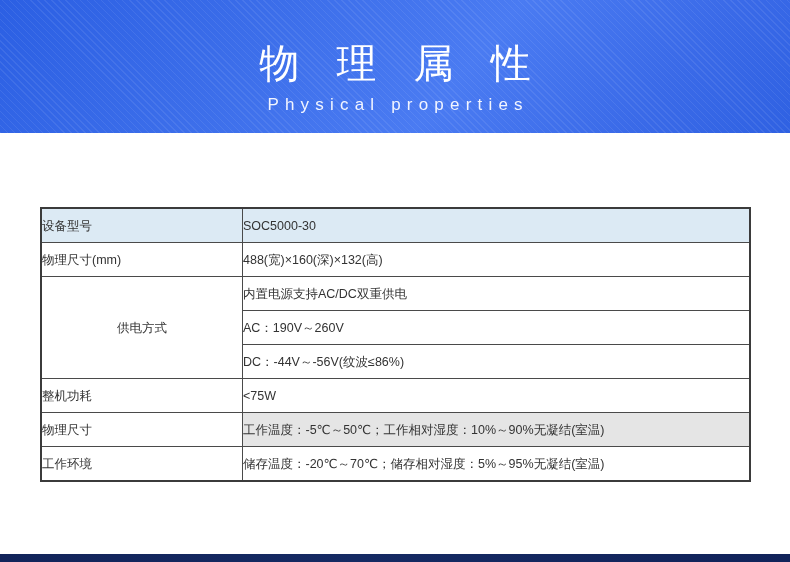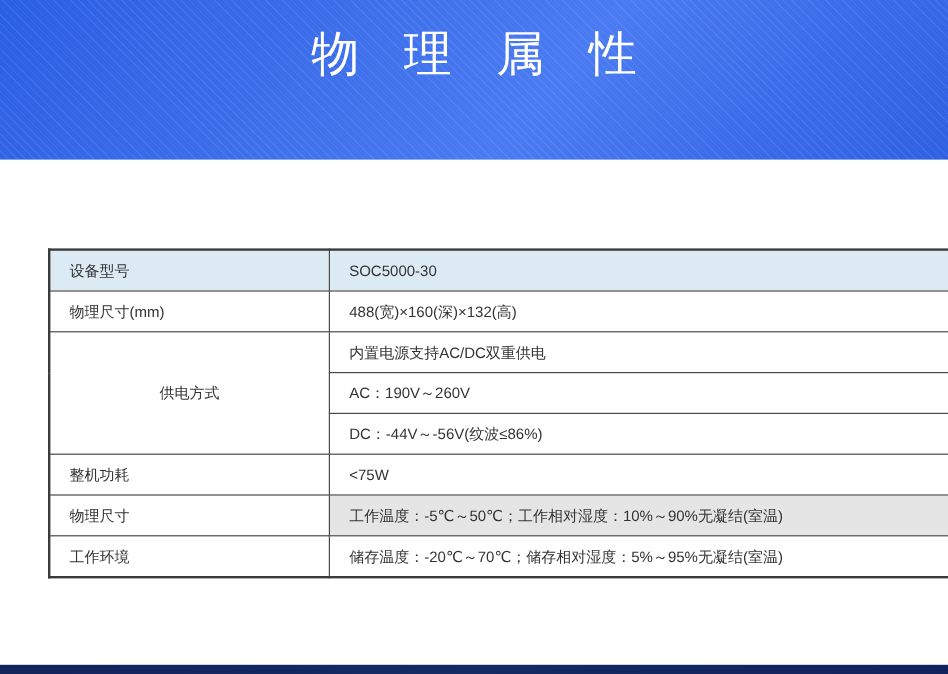--- a/index.html
+++ b/index.html
@@ -35,21 +35,21 @@
   }
   .banner-inner {
     position: absolute;
     left: 0;
     top: 0;
     width: 790px;
     height: 133px;
     display: flex;
     flex-direction: column;
     align-items: center;
-    justify-content: space-between;
+    justify-content: center;
   }
   .banner-title {
     margin-top: 22px;
     color: #ffffff;
     font-size: 40px;
     line-height: 46px;
     letter-spacing: 13px;
     text-indent: 13px;
     font-weight: 400;
     white-space: nowrap;
@@ -75,21 +75,21 @@
   table.spec-table {
     border-collapse: collapse;
     width: 708px;
     table-layout: fixed;
     border: 2px solid #3b3b3b;
   }
   table.spec-table td {
     border: 1px solid #4a4a4a;
     font-size: 12.5px;
     color: #333333;
-    padding: 0 16px;
+    padding: 0 0;
     height: 33px;
     vertical-align: middle;
     line-height: 16px;
     overflow: hidden;
     white-space: nowrap;
   }
   td.col-label {
     width: 200px;
   }
   td.col-value {
@@ -115,20 +115,21 @@
     height: 8px;
     background: linear-gradient(90deg, #12245a 0%, #152a63 45%, #11235a 100%);
   }
 </style>
 </head>
 <body>
 
 <div class="banner">
   <div class="banner-inner">
     <div class="banner-title">物 理 属 性</div>
+    <div class="banner-subtitle">Physical properties</div>
   </div>
 </div>
 
 <div class="spec-table-wrap">
   <table class="spec-table">
     <tbody>
       <tr class="row-head">
         <td class="col-label">设备型号</td>
         <td class="col-value">SOC5000-30</td>
       </tr>

